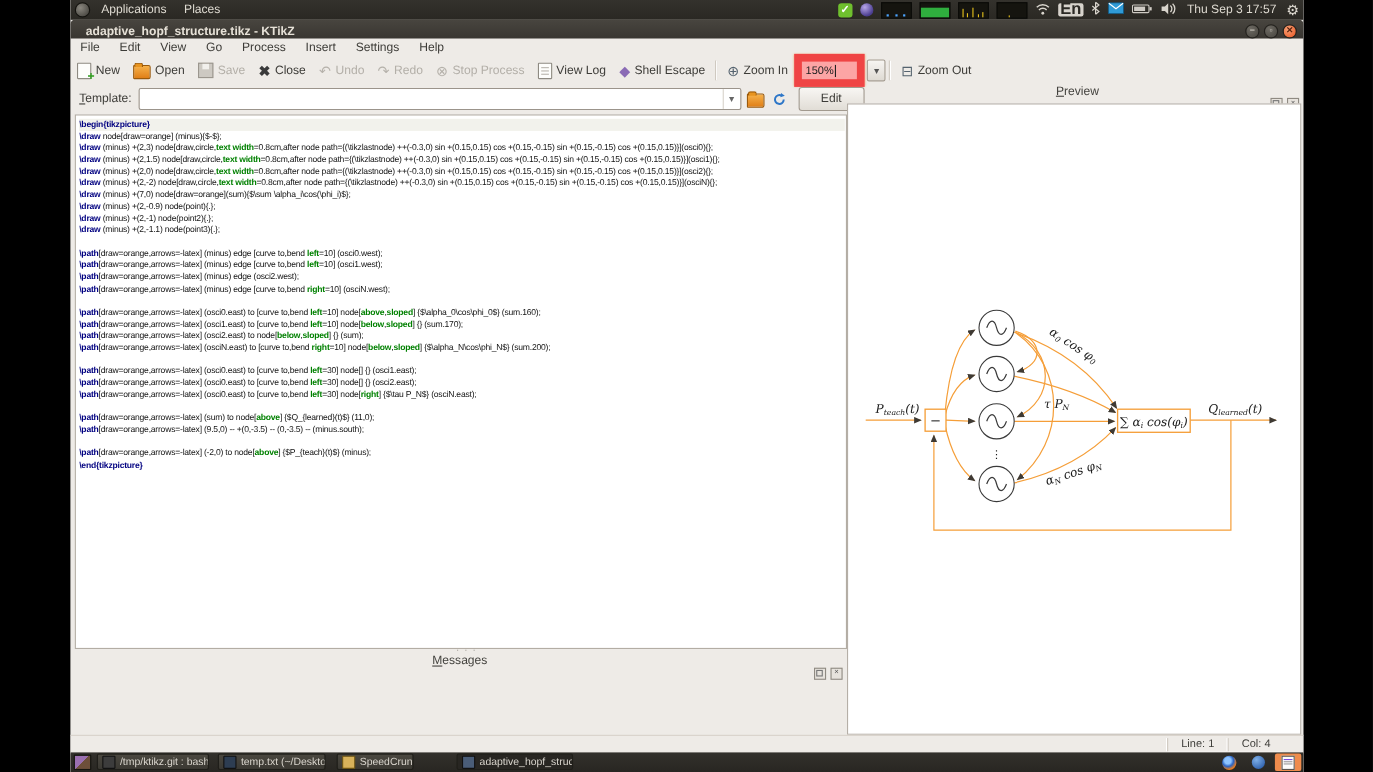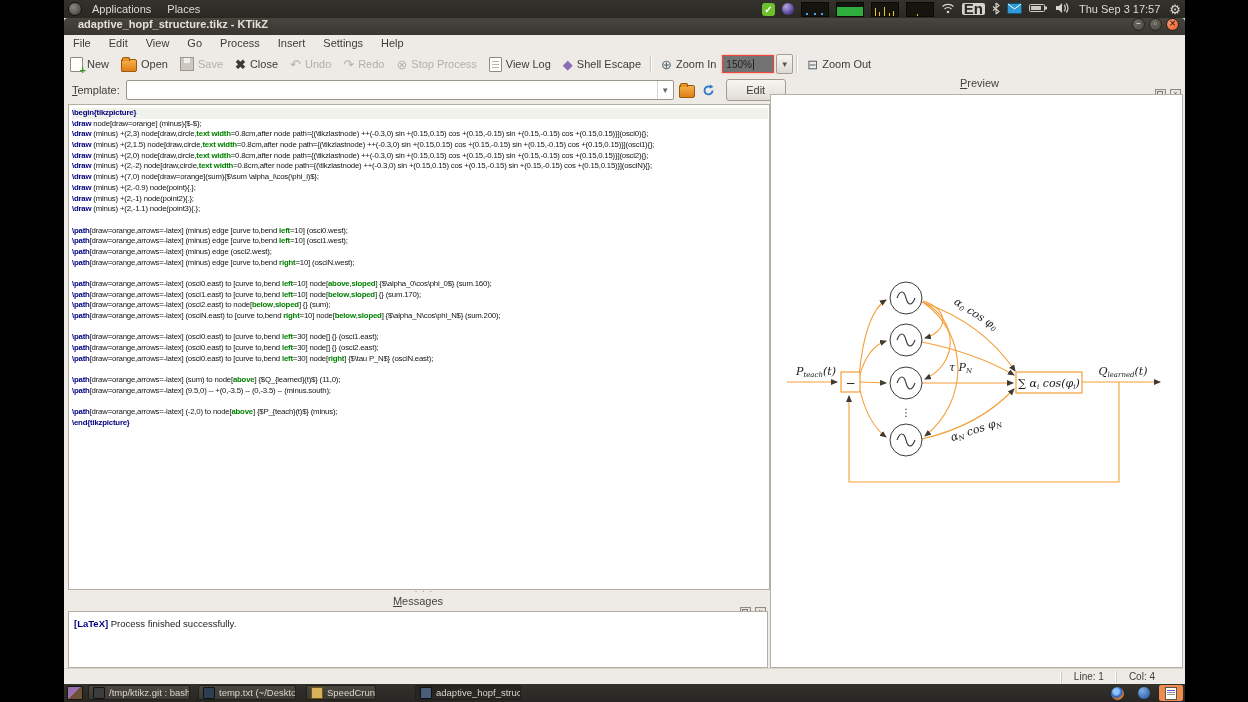--- a/index.html
+++ b/index.html
@@ -17,21 +17,21 @@
   .graph{width:26px;height:13px;background:#15140f;border:1px solid #0a0a08;position:relative;overflow:hidden;}
   .graph i{position:absolute;bottom:0;background:#e8c31c;width:1px;}
   .graph .dot{position:absolute;bottom:1px;width:2px;height:2px;background:#4aa3ff;}
   .graph .green{position:absolute;bottom:0;left:0;right:0;height:9px;background:#2fae3e;}
   .kbd{background:#d7d3cc;color:#2a2823;border-radius:2px;font-size:15px;padding:0 2px;line-height:12px;font-weight:bold;}
   .clock{font-size:11px;white-space:nowrap;padding:0 2px;}
   .gearglyph{font-size:13px;line-height:13px;}
 
   
   .titlebar{position:absolute;left:0;top:18px;width:100%;height:17px;background:linear-gradient(#48453f,#393631);
-    border-radius:4px 4px 0 0;display:flex;align-items:flex-start;color:#e6e1d7;font-weight:bold;font-size:11px;}
+    border-radius:4px 4px 0 0;display:flex;align-items:flex-end;color:#e6e1d7;font-weight:bold;font-size:11px;}
   .titlebar .title{padding-left:14px;}
   .winbtns{margin-left:auto;display:flex;gap:4px;padding-right:6px;}
   .wbtn{width:11px;height:11px;border-radius:50%;background:radial-gradient(circle at 35% 30%,#6d6a63,#47443e);border:1px solid #24221e;
     color:#cfcac1;font-size:8px;line-height:10px;text-align:center;}
   .wbtn.close{background:radial-gradient(circle at 35% 30%,#f6a176,#ea5420);color:#57200c;font-weight:bold;}
 
   .menubar{position:absolute;left:0;top:35px;width:100%;height:16px;display:flex;align-items:center;gap:0;
     font-size:11px;color:#3d3c38;}
   .menubar .mi{padding:0 9px;height:100%;display:flex;align-items:center;}
   .mn::first-letter{text-decoration:underline;}
@@ -41,21 +41,21 @@
   .tbtn.dis{color:#b3afa8;}
   .tsep{width:1px;height:18px;background:#cfc9c0;border-right:1px solid #fff;margin:0 3px;}
   .icon-page{width:11px;height:13px;background:#fdfdfb;border:1px solid #8e8a82;position:relative;border-radius:1px;}
   .icon-page i{position:absolute;left:2px;right:2px;height:1px;background:#b9b5ad;}
   .plus{position:absolute;right:-4px;bottom:-4px;color:#2f9e1f;font-weight:bold;font-size:11px;line-height:9px;}
   .icon-folder{width:14px;height:11px;background:linear-gradient(#f6b14a,#e07f17);border:1px solid #9a5a0c;border-radius:1px 2px 2px 1px;position:relative;margin-top:2px;}
   .icon-folder:before{content:"";position:absolute;top:-3px;left:0;width:6px;height:3px;background:#e8941f;border:1px solid #9a5a0c;border-bottom:none;border-radius:2px 2px 0 0;}
   .icon-save{width:12px;height:12px;background:#cdc9c2;border:1px solid #9b968e;position:relative;}
   .icon-save:before{content:"";position:absolute;top:0;left:3px;width:6px;height:5px;background:#f2f0ec;}
   .glyph{font-size:13px;line-height:13px;}
-  .zoombox{width:44px;height:16px;border:1px solid #ef4444;box-shadow:0 0 2px #f0a568;background:#737373;font-size:10px;color:#222;
+  .zoombox{width:44px;height:16px;border:7px solid #ef4444;box-shadow:0 0 2px #f0a568;background:#fca5a5;font-size:10px;color:#222;
     display:flex;align-items:center;padding:0 3px;position:relative;}
   .zoombox .caret{width:1px;height:11px;background:#222;margin-left:1px;}
   .dropbtn{width:15px;height:18px;border:1px solid #a59d92;background:linear-gradient(#f7f5f2,#dedad3);color:#555;
     font-size:8px;display:flex;align-items:center;justify-content:center;margin-left:2px;border-radius:2px;}
 
   .temprow{position:absolute;left:0;top:77px;width:100%;height:26px;display:flex;align-items:center;font-size:11px;color:#3d3c38;}
   .temprow .lbl{padding:0 6px 0 8px;}
   .combo{width:546px;height:18px;background:#fff;border:1px solid #9b948b;border-radius:2px;display:flex;align-items:center;}
   .combo .arrow{margin-left:auto;width:15px;height:100%;border-left:1px solid #d8d3cb;color:#666;font-size:8px;display:flex;align-items:center;justify-content:center;}
   .miniicon{width:18px;height:18px;display:flex;align-items:center;justify-content:center;margin-left:4px;}
@@ -269,23 +269,20 @@
   </div>
   <div class="splitdots">· · ·</div>
 
   <div class="dockhdr" style="left:4px;top:595px;width:700px;">
     <span class="mn">Messages</span>
     <span class="ic">
       <span class="dkbtn float"></span>
       <span class="dkbtn">×</span>
     </span>
   </div>
-  <div class="msgbody">
-    <span class="msgtag">[LaTeX]</span><span> Process finished successfully.</span>
-  </div>
 
   <div class="dockhdr" style="left:712px;top:77px;width:407px;">
     <span class="mn">Preview</span>
     <span class="ic">
       <span class="dkbtn float"></span>
       <span class="dkbtn">×</span>
     </span>
   </div>
   <div class="prevbody">
     <svg width="411" height="572" viewBox="0 0 411 572" style="position:absolute;left:0;top:0;">

